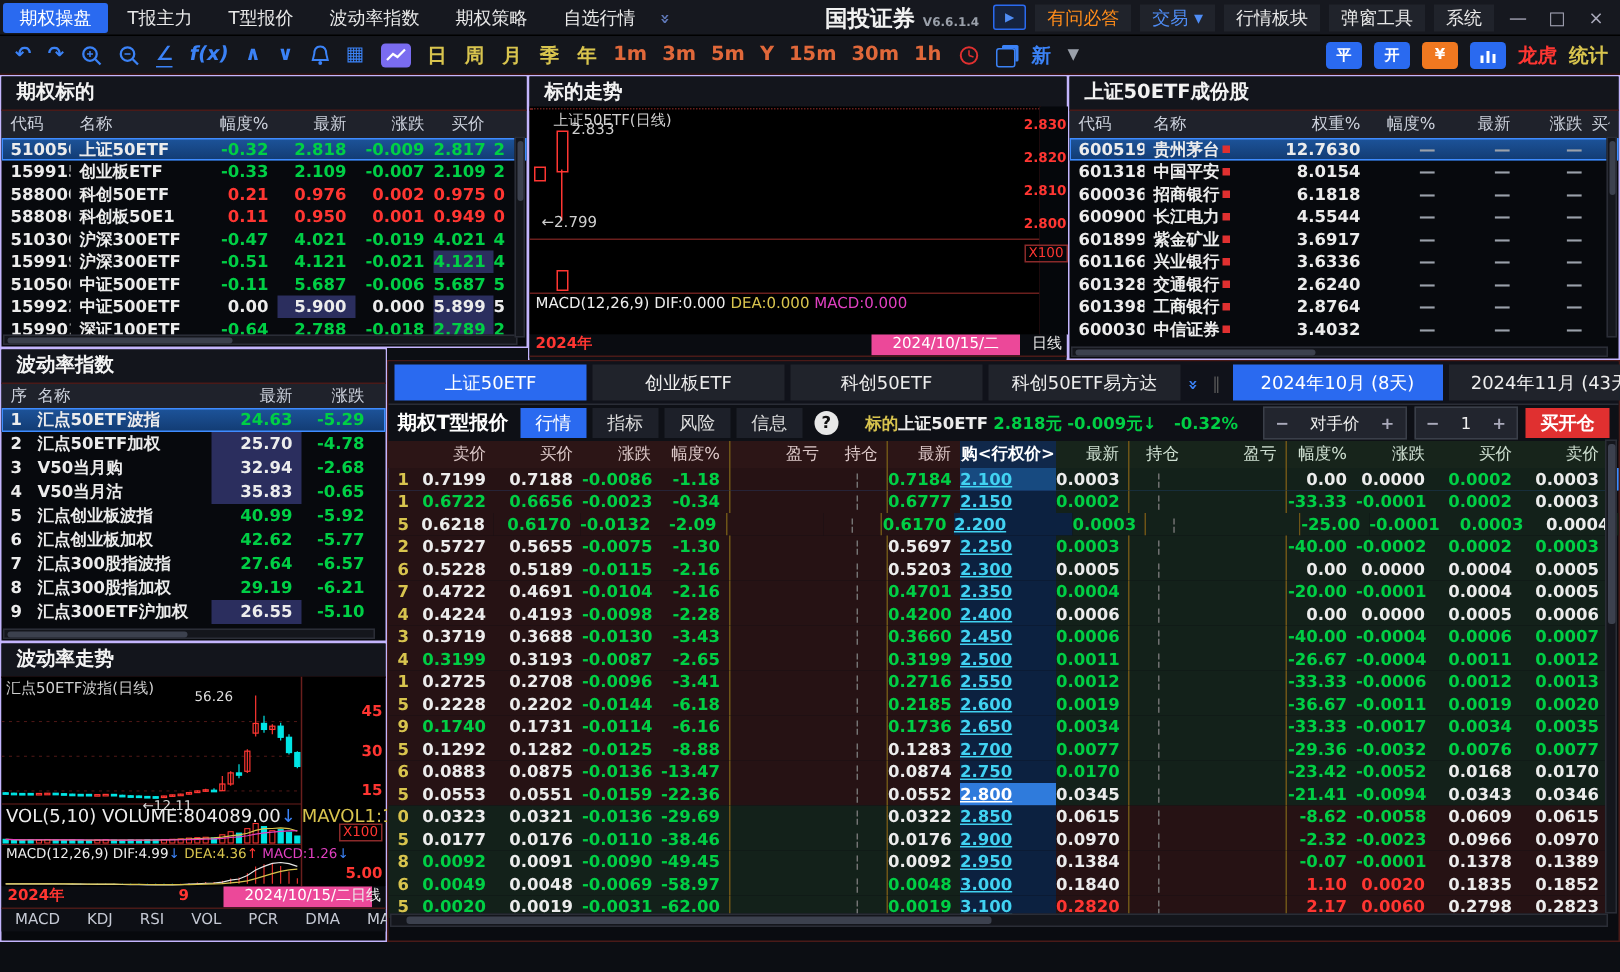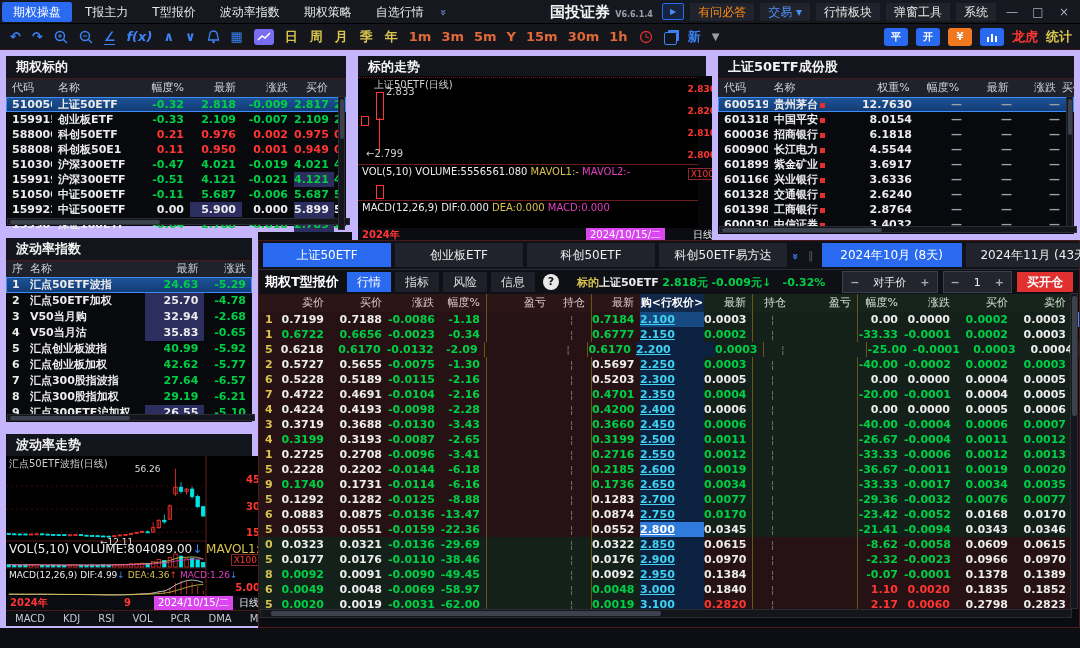--- a/index.html
+++ b/index.html
@@ -19,21 +19,21 @@
   #wintitle small{font-size:8px;color:#9aa0aa;font-family:"DejaVu Sans",sans-serif;}
   #menu-right{margin-left:auto;display:flex;align-items:center;gap:6px;padding-right:6px;}
   .mr-item{padding:0 8px;height:18px;line-height:18px;background:#20232b;color:#e8e8e8;font-size:12px;}
   .winbtn{width:20px;text-align:center;color:#aab;font-size:12px;}
   #toolbar{left:0;top:24px;width:1080px;height:26px;background:#14161c;display:flex;align-items:center;gap:11px;padding-left:10px;box-sizing:border-box;border-bottom:1px solid #3a1413;}
   .tbi{font-size:13px;font-weight:bold;}
   .chartchip{width:20px;height:16px;background:#7a6cf0;border-radius:3px;display:flex;align-items:center;justify-content:center;}
   #toolbar-right{margin-left:auto;display:flex;align-items:center;gap:8px;padding-right:8px;}
   .basket{width:24px;height:18px;border-radius:3px;color:#fff;font-size:10px;font-weight:bold;display:flex;align-items:center;justify-content:center;}
   
-  .pnl{position:absolute;background:#07090d;border:6px solid #c4b5fd;box-sizing:border-box;}
+  .pnl{position:absolute;background:#07090d;border:1px solid #c4b5fd;box-sizing:border-box;}
   .pttl{height:22px;line-height:22px;padding-left:10px;font-size:13px;font-weight:bold;color:#f2f2f2;background:#13151c;border-bottom:1px solid #4a1a18;}
   .th{display:flex;background:#1f222b;color:#ccd1dc;height:18px;line-height:18px;}
   .tr{display:flex;height:15px;line-height:15px;font-weight:bold;}
   .tr.sel{background:linear-gradient(#1d549b,#123b72);box-shadow:inset 0 0 0 1px #3f8cff;}
   .c{box-sizing:border-box;padding-right:6px;text-align:right;overflow:hidden;white-space:nowrap;}
   .l{text-align:left;padding-left:6px;padding-right:0;}
   .sb{position:absolute;background:#14161c;border:1px solid #2a2d36;box-sizing:border-box;}
   .thumb{position:absolute;background:#3c414e;border-radius:2px;}
   .redmark{display:inline-block;width:5px;height:5px;background:#e03030;margin-left:2px;vertical-align:middle;}
   
@@ -58,21 +58,21 @@
   .tick{color:#777;text-align:center;font-weight:normal;padding:0;}
   .ordin{width:132px;height:18px;background:#03050a;border:1px solid #2b4f86;color:#eee;font-size:11px;padding:0 5px;}
   .step{display:flex;align-items:center;height:20px;background:#22252e;border:1px solid #3a3f49;color:#eee;}
   .step span{padding:0 7px;}
   .pm{color:#aab;font-weight:bold;}
   .buyopen{height:20px;background:#e03030;color:#fff;border:none;font-weight:bold;font-size:12px;padding:0 10px;}
   
   .chlabel{position:absolute;font-size:10px;color:#cfcfcf;}
   .axred{position:absolute;color:#ff3632;font-size:10px;font-weight:bold;}
   .x100{position:absolute;color:#ff3632;border:1px solid #8a2a2a;font-size:9px;padding:0 2px;}
-  .datechip{background:#d946ef;color:#fff;padding:0 4px;}
+  .datechip{background:#ec4899;color:#fff;padding:0 14px;}
   .ctabs{display:flex;gap:0;height:15px;line-height:15px;background:#0d0f15;border-top:1px solid #4a1a18;font-size:10px;color:#c5c9d4;}
   .ctabs div{padding:0 9px;}
   
   #statusbar{left:0;top:628px;width:1080px;height:20px;background:#14161c;border-top:1px solid #000;display:flex;align-items:center;gap:10px;box-sizing:border-box;padding:0 8px;font-weight:bold;}
   .chip{background:#23262e;border:1px solid #3a3d45;color:#eee;height:15px;line-height:15px;padding:0 8px;font-weight:bold;}
   .optchip{border:1px solid #2a6af0;color:#4f8df5;background:#10131c;height:15px;line-height:15px;padding:0 8px;}
   .sigbar{display:inline-block;width:3px;background:#2a6af0;margin-right:1px;vertical-align:bottom;}
 </style>
 </head>
 <body>
@@ -282,21 +282,20 @@
       <div class="chlabel" style="left:16px;top:2px;text-align:right;">上证50ETF(日线)</div>
       <div class="abs" style="left:0;top:1px;width:340px;border-top:1px dotted #6a1f1d;"></div>
 
       <div class="abs" style="left:3px;top:40px;width:6px;height:8px;border:1px solid #ff3632;"></div>
       <div class="abs" style="left:18px;top:16px;width:6px;height:26px;border:1px solid #ff3632;"></div>
       <div class="abs" style="left:21px;top:42px;width:1px;height:34px;background:#ff3632;"></div>
       <div class="chlabel" style="left:28px;top:10px;">2.833</div>
       <div class="chlabel" style="left:8px;top:72px;">←2.799</div>
 
       <div class="abs" style="left:0;top:88px;width:340px;height:36px;border-top:1px solid #6a1f1d;">
-        <div class="chlabel" style="left:4px;top:1px;"><span class="W">VOL(5,10) VOLUME:5556561.080</span> <span class="Y">MAVOL1:-</span> <span class="MG">MAVOL2:-</span></div>
         <div class="abs" style="left:18px;bottom:2px;width:6px;height:12px;border:1px solid #ff3632;"></div>
       </div>
 
       <div class="abs" style="left:0;top:124px;width:340px;height:28px;border-top:1px solid #6a1f1d;">
         <div class="chlabel" style="left:4px;top:1px;"><span class="W">MACD(12,26,9) DIF:0.000</span> <span class="Y">DEA:0.000</span> <span class="MG">MACD:0.000</span></div>
       </div>
     </div>
 
     <div class="abs" style="left:340px;top:20px;width:19px;height:152px;background:#05070b;">
       <div class="axred" style="right:1px;top:8px;font-size:9px;">2.830</div>

